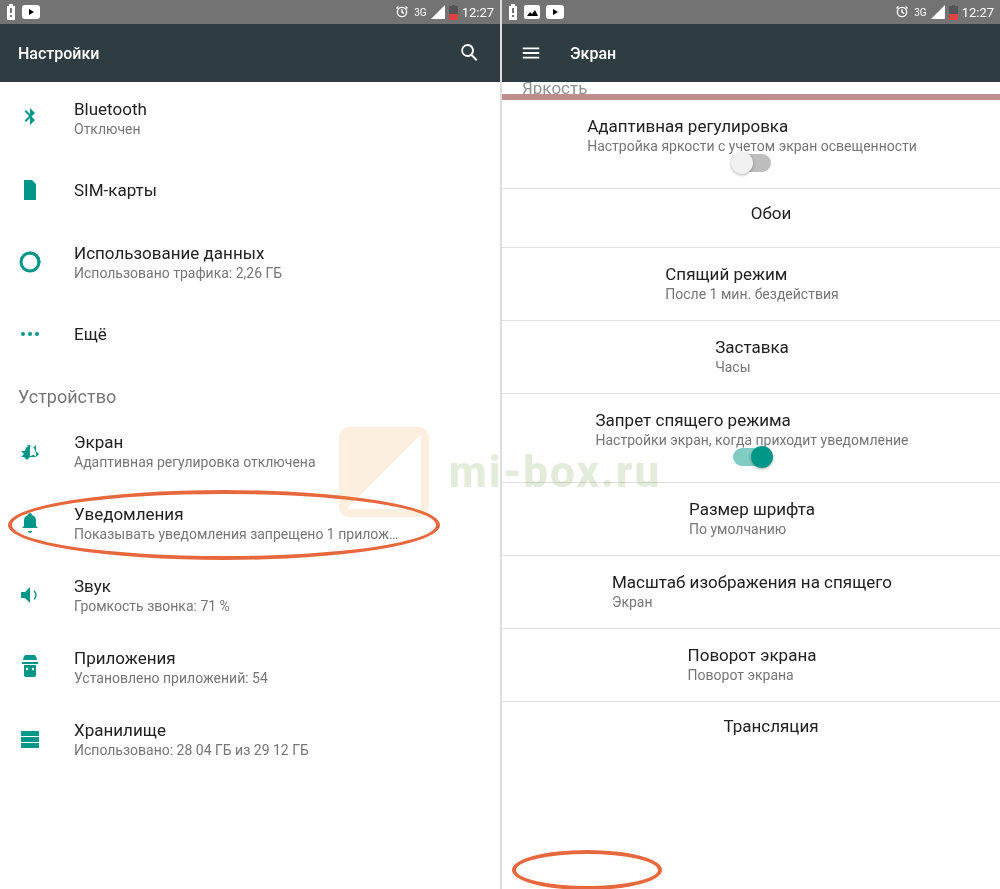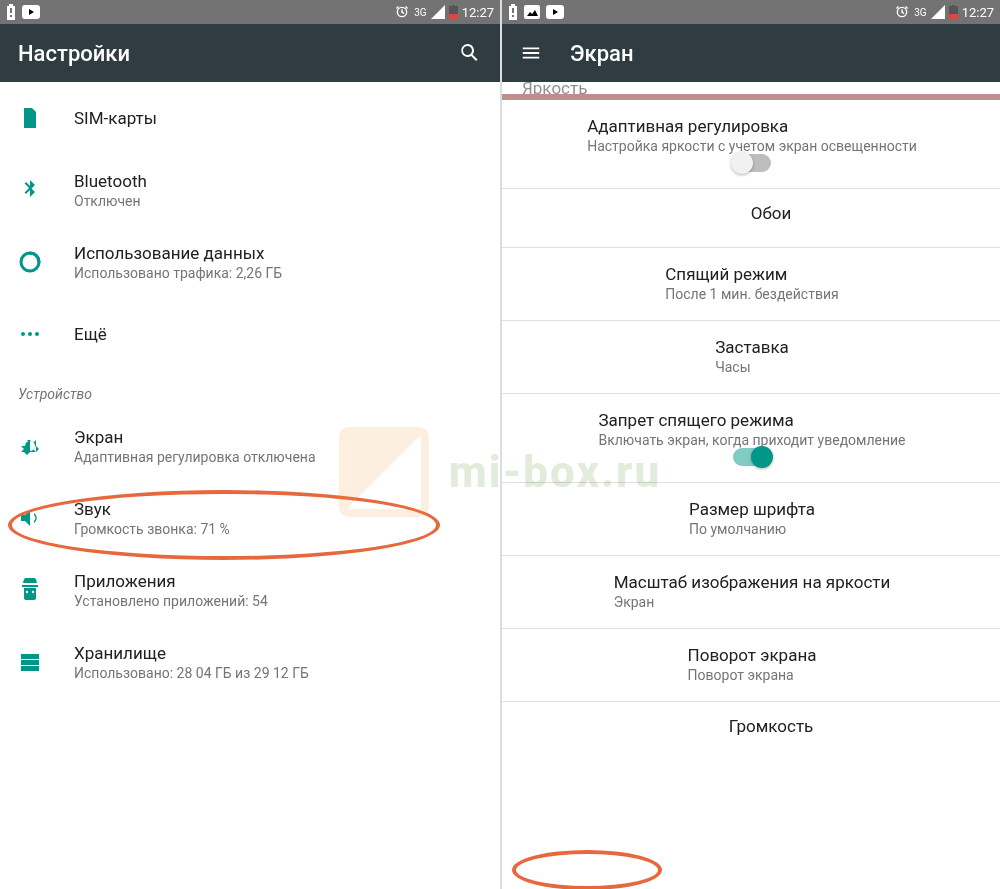--- a/index.html
+++ b/index.html
@@ -3,30 +3,30 @@
 <meta charset="utf-8">
 <style>
 * { margin: 0; padding: 0; box-sizing: border-box; }
 body { font-family: Roboto, Arial, sans-serif; background: #e8e8e8; width: 1000px; height: 889px; display: flex; }
 .phone { width: 500px; height: 889px; background: #fff; display: flex; flex-direction: column; position: relative; overflow: hidden; }
 .phone + .phone { border-left: 2px solid #ddd; }
 .status-bar { background: #737373; height: 24px; display: flex; align-items: center; justify-content: space-between; padding: 0 6px; color: #fff; font-size: 13px; }
 .status-left { display: flex; gap: 6px; align-items: center; }
 .status-right { display: flex; gap: 4px; align-items: center; }
 .app-bar { background: #2f3c41; height: 58px; display: flex; align-items: center; padding: 0 18px; color: #fff; }
-.app-bar .title { font-size: 22px; font-weight: 500; flex: 1; }
+.app-bar .title { font-size: 16px; font-weight: 500; flex: 1; }
 .app-bar .menu-icon { margin-right: 28px; }
 .content { flex: 1; overflow: hidden; background: #fff; }
 .setting-row { display: flex; align-items: center; padding: 16px 18px; min-height: 72px; }
 .setting-row.short { min-height: 58px; padding: 14px 18px; margin-left: 38px; }
 .setting-icon { width: 56px; display: flex; align-items: center; justify-content: flex-start; color: #009688; }
 .setting-text { flex: 1; display: flex; flex-direction: column; gap: 2px; }
 .setting-title { font-size: 17px; color: #212121; }
 .setting-sub { font-size: 14px; color: #757575; }
-.section-header { font-size: 14px; color: #757575; padding: 16px 18px 8px; font-style: italic; }
+.section-header { font-size: 18px; color: #757575; padding: 16px 18px 8px; }
 .divider { height: 1px; background: #e0e0e0; margin-left: 0; }
 .phone.right .setting-row { padding-left: 20px; padding-right: 18px; flex-direction: column; }
 .phone.right .divider { margin: 0; }
 .phone.right .partial-top { border-bottom: 6px solid #7f1d1d; padding: 4px 20px 8px; font-size: 17px; color: #212121; }
 .switch { width: 38px; height: 18px; border-radius: 10px; background: #bdbdbd; position: relative; flex-shrink: 0; }
 .switch::after { content: ''; position: absolute; width: 22px; height: 22px; border-radius: 50%; background: #f1f1f1; top: -2px; left: -2px; box-shadow: 0 1px 3px rgba(0,0,0,.3); }
 .switch.on { background: #80cbc4; }
 .switch.on::after { left: 18px; background: #009688; }
 .highlight-oval { position: absolute; border: 4px solid #e8683e; border-radius: 50%; pointer-events: none; }
 .watermark { position: absolute; left: 50%; top: 50%; transform: translate(-50%, -20%); opacity: .15; display: flex; align-items: center; font-size: 44px; font-weight: 800; color: #4d7c0f; letter-spacing: 2px; pointer-events: none; white-space: nowrap; }
@@ -80,37 +80,37 @@
         <svg width="24" height="24" viewBox="0 0 24 24">
           <path fill="#fff" d="M9.5 3a6.5 6.5 0 015 10.6l5 5-1.4 1.4-5-5A6.5 6.5 0 119.5 3zm0 2a4.5 4.5 0 100 9 4.5 4.5 0 000-9z"></path>
         </svg>
       </span>
   </div>
 
   <div class="content">
     <div class="setting-row">
       <div class="setting-icon">
           <svg width="24" height="24" viewBox="0 0 24 24">
-            <path fill="#009688" d="M6 2h8l4 4v16H6zM8 14h8v6H8z"></path>
-          </svg>
-        </div>
-      <div class="setting-text">
-        <span class="setting-title">SIM-карты</span>
-      </div>
-    </div>
-
-    <div class="setting-row">
-      <div class="setting-icon">
-          <svg width="24" height="24" viewBox="0 0 24 24">
             <path fill="#009688" d="M12 2l5 5-3.5 3.5L17 14l-5 5v-7l-4 4-1.4-1.4L11 10 6.6 5.4 8 4l4 4z"></path>
           </svg>
         </div>
       <div class="setting-text">
         <span class="setting-title">Bluetooth</span>
         <span class="setting-sub">Отключен</span>
+      </div>
+    </div>
+
+    <div class="setting-row">
+      <div class="setting-icon">
+          <svg width="24" height="24" viewBox="0 0 24 24">
+            <path fill="#009688" d="M6 2h8l4 4v16H6zM8 14h8v6H8z"></path>
+          </svg>
+        </div>
+      <div class="setting-text">
+        <span class="setting-title">SIM-карты</span>
       </div>
     </div>
 
     <div class="setting-row">
       <div class="setting-icon">
           <svg width="24" height="24" viewBox="0 0 24 24">
             <circle cx="12" cy="12" r="9" fill="none" stroke="#009688" stroke-width="3"></circle>
             <path fill="none" stroke="#009688" stroke-width="3" d="M12 3a9 9 0 019 9" stroke-linecap="round"></path>
           </svg>
         </div>
@@ -142,20 +142,31 @@
             <circle cx="12" cy="12" r="5" fill="#009688"></circle>
             <path fill="#fff" d="M12 7v10a5 5 0 000-10z"></path>
           </svg>
         </div>
       <div class="setting-text">
         <span class="setting-title">Экран</span>
         <span class="setting-sub">Адаптивная регулировка отключена</span>
       </div>
     </div>
 
+    <div class="setting-row">
+      <div class="setting-icon">
+          <svg width="24" height="24" viewBox="0 0 24 24">
+            <path fill="#009688" d="M12 2a2 2 0 012 2 6 6 0 014 6v5l2 2H4l2-2v-5a6 6 0 014-6 2 2 0 012-2zm-2 18h4a2 2 0 01-4 0z"></path>
+          </svg>
+        </div>
+      <div class="setting-text">
+        <span class="setting-title">Уведомления</span>
+        <span class="setting-sub">Показывать уведомления запрещено 1 прилож…</span>
+      </div>
+    </div>
 
     <div class="setting-row">
       <div class="setting-icon">
           <svg width="24" height="24" viewBox="0 0 24 24">
             <path fill="#009688" d="M3 9v6h4l5 5V4L7 9zM16 7a6 6 0 010 10v-2a4 4 0 000-6z"></path>
           </svg>
         </div>
       <div class="setting-text">
         <span class="setting-title">Звук</span>
         <span class="setting-sub">Громкость звонка: 71 %</span>
@@ -277,53 +288,53 @@
       <div class="setting-text">
         <span class="setting-title">Заставка</span>
         <span class="setting-sub">Часы</span>
       </div>
     </div>
     <div class="divider"></div>
 
     <div class="setting-row">
       <div class="setting-text">
         <span class="setting-title">Запрет спящего режима</span>
-        <span class="setting-sub">Включать экран, когда приходит уведомление</span>
+        <span class="setting-sub">Настройки экран, когда приходит уведомление</span>
       </div>
       <div class="switch on"></div>
     </div>
     <div class="divider"></div>
 
     <div class="setting-row">
       <div class="setting-text">
         <span class="setting-title">Размер шрифта</span>
         <span class="setting-sub">По умолчанию</span>
       </div>
     </div>
     <div class="divider"></div>
 
     <div class="setting-row">
       <div class="setting-text">
-        <span class="setting-title">Масштаб изображения на яркости</span>
+        <span class="setting-title">Масштаб изображения на спящего</span>
         <span class="setting-sub">Экран</span>
       </div>
     </div>
     <div class="divider"></div>
 
     <div class="setting-row">
       <div class="setting-text">
         <span class="setting-title">Поворот экрана</span>
         <span class="setting-sub">Поворот экрана</span>
       </div>
     </div>
     <div class="divider"></div>
 
     <div class="setting-row short">
       <div class="setting-text">
-          <span class="setting-title">Громкость</span>
+          <span class="setting-title">Трансляция</span>
         </div>
     </div>
   </div>
   <div class="highlight-oval" style="left:10px; top:850px; width:150px; height:40px;"></div>
 </div>
 
 <div class="watermark">
   <div class="box"></div>
     <span>mi-box.ru</span>
 </div>

